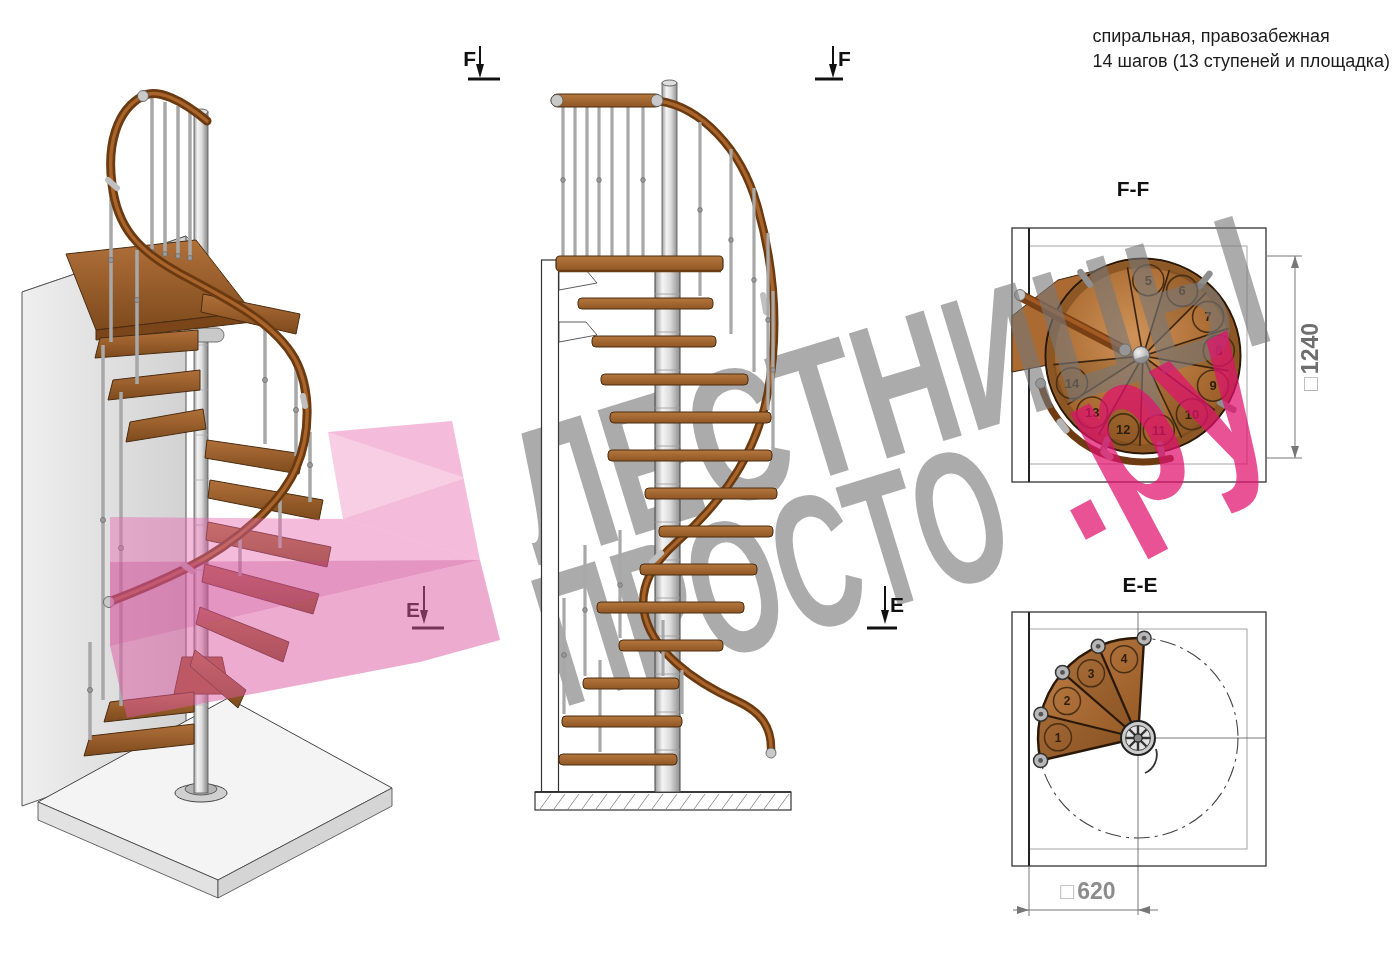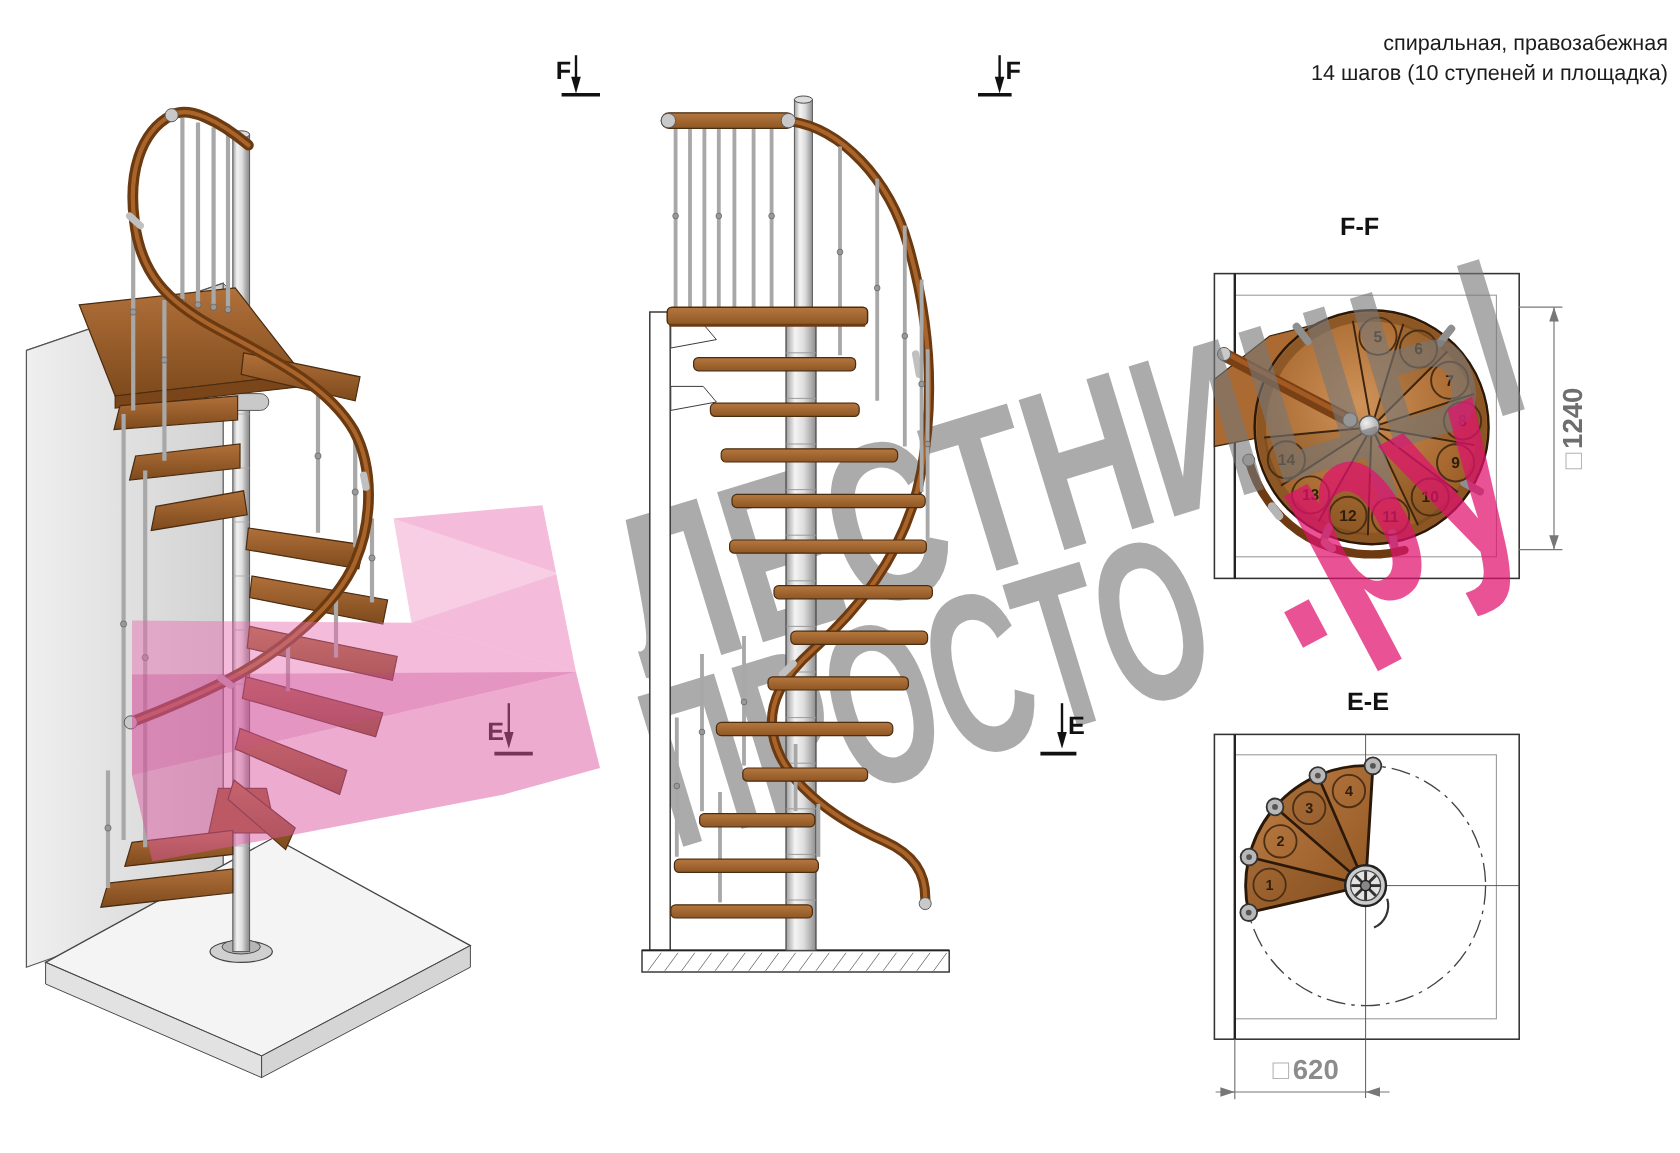--- a/index.html
+++ b/index.html
@@ -1,19 +1,19 @@
 <!DOCTYPE html>
 <html><head>
 <meta charset="utf-8">
 <style>
   html,body{margin:0;padding:0;background:#ffffff;}
   .canvas{position:relative;width:1400px;height:961px;background:#ffffff;overflow:hidden;
           font-family:"Liberation Sans", sans-serif;}
   .layer{position:absolute;left:0;top:0;width:1400px;height:961px;}
-  .hdr{position:absolute;top:24px;right:10px;text-align:right;color:#1c1c1c;
+  .hdr{position:absolute;top:24px;right:10px;color:#1c1c1c;
        font-size:18px;line-height:24.5px;font-weight:400;}
   svg text{font-family:"Liberation Sans", sans-serif;}
 </style>
 </head>
 <body>
 
 <div class="canvas">
 
 <svg class="layer" width="1400" height="961" viewBox="0 0 1400 961">
   <defs>
@@ -482,16 +482,16 @@
   <g>
     <line x1="885" y1="586" x2="885" y2="612" stroke="#111" stroke-width="2"></line>
     <polygon points="885,624 881,610 889,610" fill="#111"></polygon>
     <line x1="867" y1="628" x2="897" y2="628" stroke="#111" stroke-width="3"></line>
     <text x="890" y="612" font-size="21" font-weight="bold" fill="#111">E</text>
   </g>
 </svg>
 
 <div class="hdr">
   <div>спиральная, правозабежная</div>
-  <div>14 шагов (10 ступеней и площадка)</div>
+  <div>14 шагов (13 ступеней и площадка)</div>
 </div>
 
 </div>
 
 </body></html>

